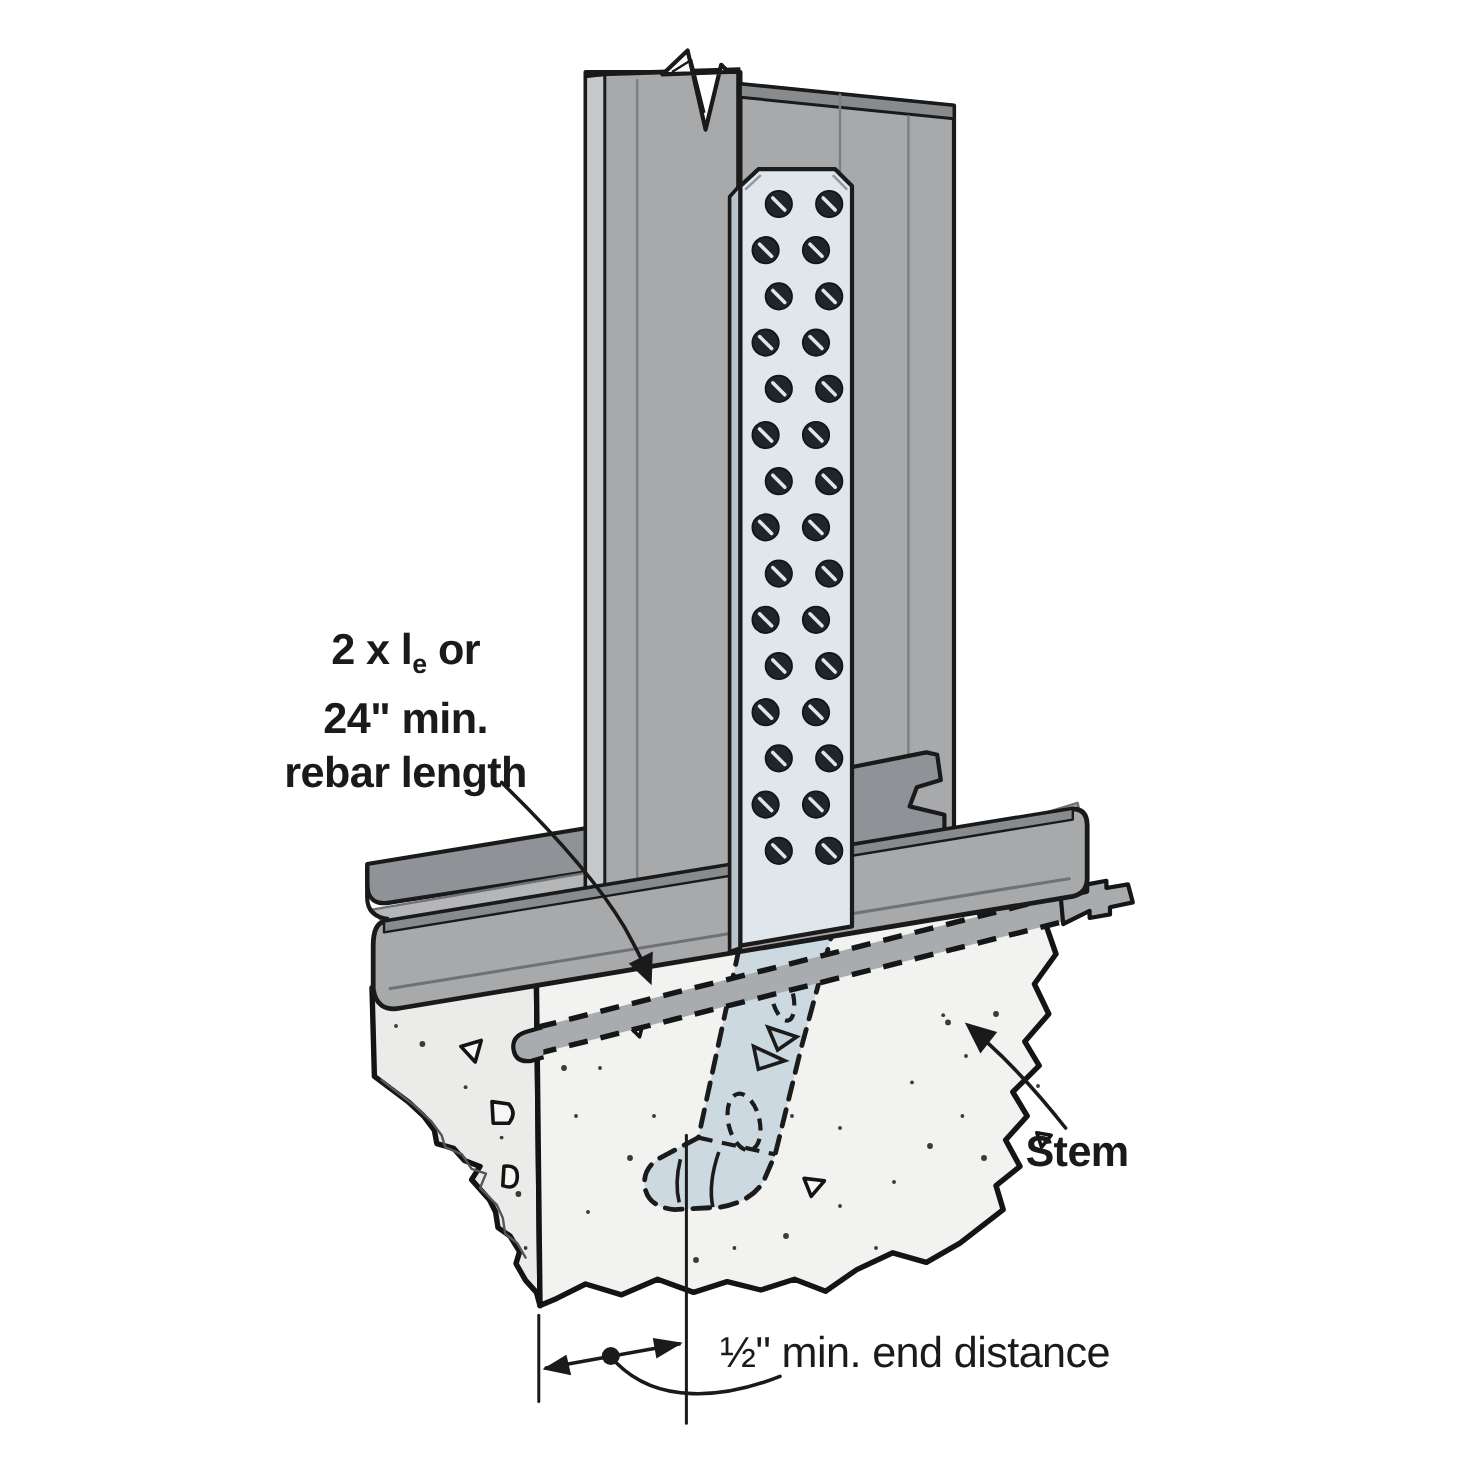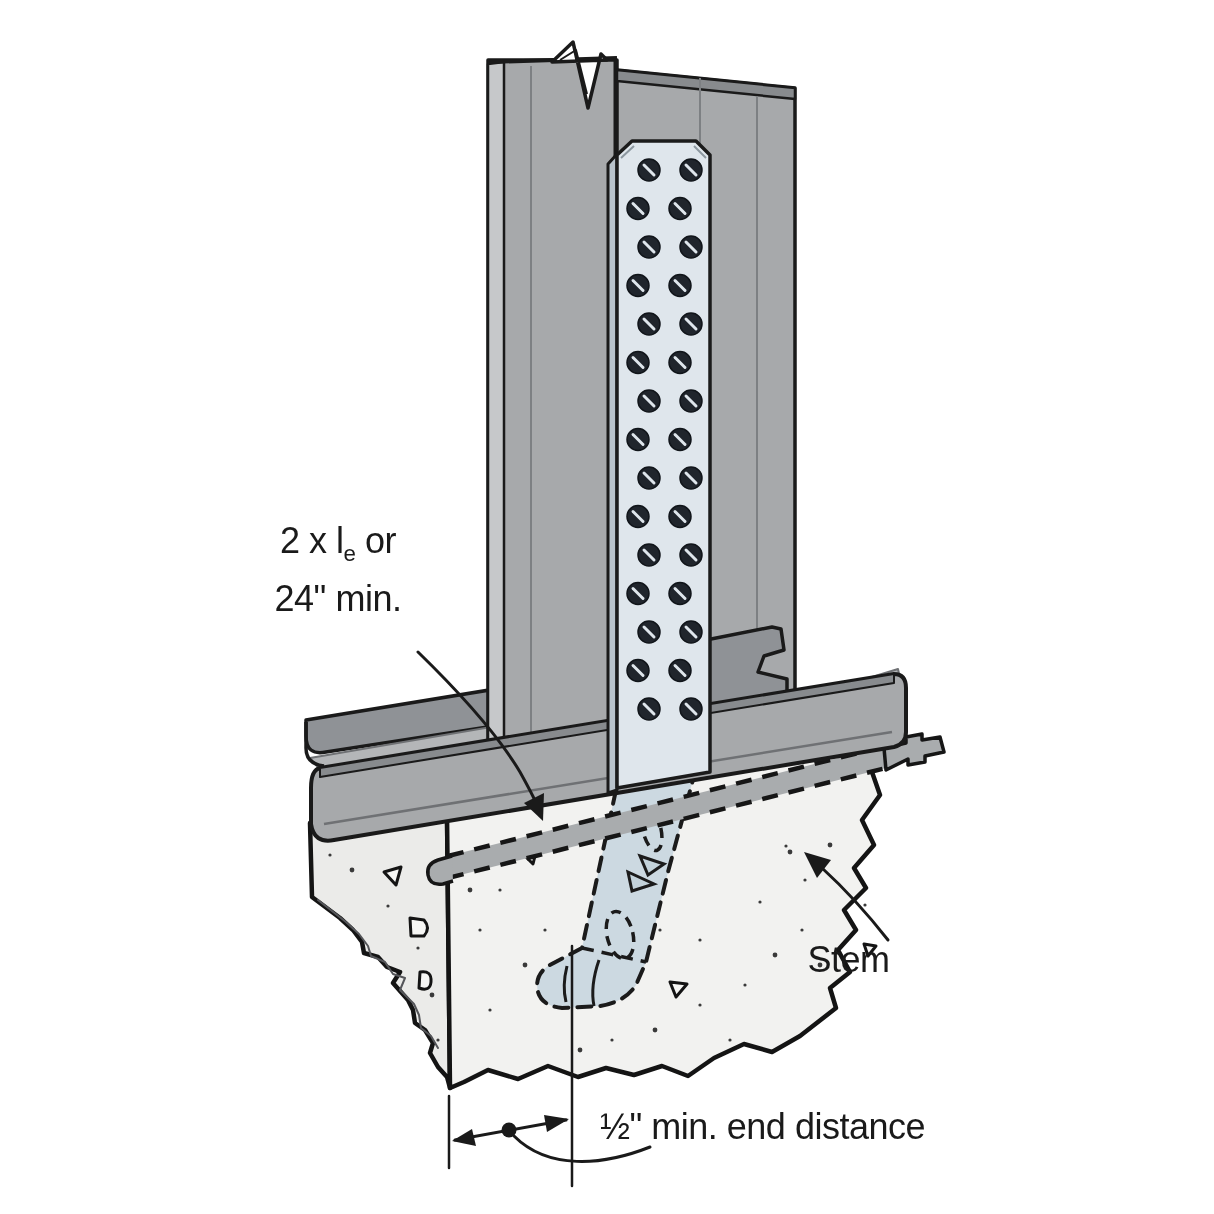--- a/index.html
+++ b/index.html
@@ -1,21 +1,21 @@
 <!DOCTYPE html>
 <html style="--line: #1a1a1a; --steel: #a7a9ab; --steel_dark: #8f9296; --steel_light: #c6c8ca; --steel_floor: #b4b6b8; --steel_band: #888b8e; --strap: #dfe6ec; --strap_edge: #b9c3cb; --strap_hidden: #ccd9e1; --concrete: #f2f2f0; --concrete_side: #ebebe9; --rebar: #a9acae; --screw: #20252c;"><head>
 <meta charset="utf-8">
 <style>
   html,body{margin:0;padding:0;background:#ffffff;}
   #canvas{position:relative;width:1214px;height:1214px;background:#fff;overflow:hidden;
           font-family:"Liberation Sans", sans-serif;}
   #drawing{position:absolute;left:0;top:0;}
   .label{position:absolute;color:#1a1a1a;font-size:36px;line-height:45px;
          letter-spacing:-0.5px;white-space:nowrap;}
-  .label.center{text-align:center;}
+  .label.center{text-align:center;font-weight:bold;}
   .label sub{font-size:0.62em;}
   svg *{vector-effect:none;}
 </style>
 </head>
 <body>
 
 <div id="canvas">
 
 <svg id="drawing" width="1214" height="1214" viewBox="0 0 1214 1214">
 
@@ -230,21 +230,22 @@
     <polygon points="452,1141 476,1146 472,1129" fill="#1a1a1a"></polygon>
     <polygon points="569,1119 547,1132 544,1115" fill="#1a1a1a"></polygon>
     <circle cx="509" cy="1130" r="7.5" fill="#1a1a1a"></circle>
     <path d="M 514,1136 C 548,1170 602,1166 650,1147" fill="none" stroke="#1a1a1a" stroke-width="3"></path>
   </g>
 </svg>
 
 <div class="label center" style="left:188px;top:518px;width:300px;">
   <div><span>2 x l</span><sub>e</sub><span> or</span></div>
   <div>24" min.</div>
+  <div>rebar length</div>
 </div>
 
-<div class="label center" style="left:776px;top:938px;width:145px;line-height:44px;">
+<div class="label center" style="left:825px;top:938px;width:145px;line-height:44px;">
   <div>Stem</div>
 </div>
 
 <div class="label" style="left:600px;top:1104px;">½" min. end distance</div>
 
 </div>
 
 </body></html>

